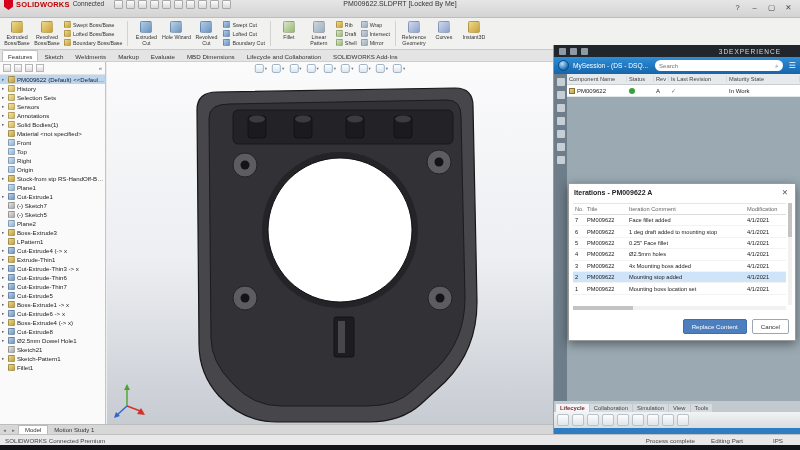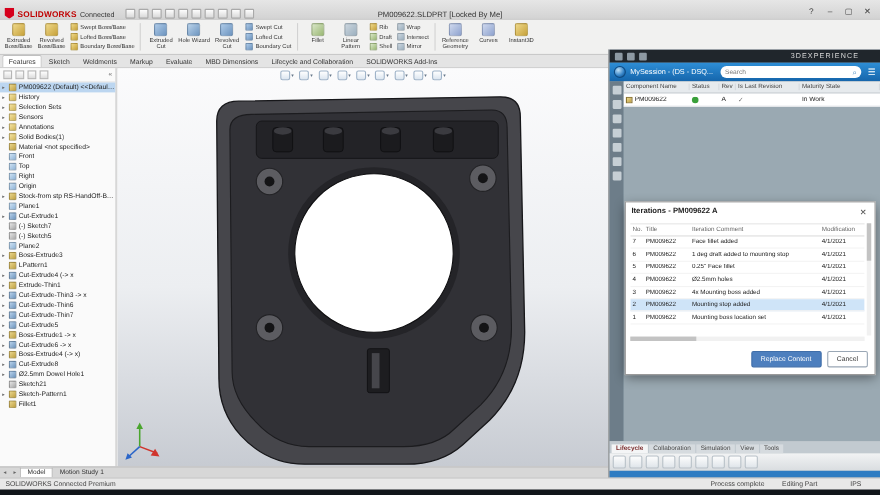--- a/index.html
+++ b/index.html
@@ -1,20 +1,20 @@
 <!DOCTYPE html>
 <html><head>
 <meta charset="utf-8">
 <style>
   *{margin:0;padding:0;box-sizing:border-box}
   html,body{width:800px;height:450px;overflow:hidden;background:#000;font-family:"Liberation Sans",sans-serif}
   #app{position:absolute;top:0;left:0;width:800px;height:450px;background:#ececec;font-size:7px;color:#222;overflow:hidden}
 
   
-  .titlebar{position:absolute;left:0;top:0;width:800px;height:18px;background:linear-gradient(#e6e6e6,#d3d3d3);border-bottom:1px solid #bdbdbd;display:flex;align-items:flex-end}
+  .titlebar{position:absolute;left:0;top:0;width:800px;height:18px;background:linear-gradient(#e6e6e6,#d3d3d3);border-bottom:1px solid #bdbdbd;display:flex;align-items:flex-start}
   .sw-flag{width:9px;height:10px;background:#d6001c;margin:0 3px 0 4px;clip-path:polygon(0 0,100% 0,100% 68%,50% 100%,0 68%);flex:none}
   .sw-text{color:#c00000;font-weight:bold;font-size:7.5px;letter-spacing:.2px;white-space:nowrap}
   .sw-conn{color:#333;font-size:6.5px;margin-left:3px;white-space:nowrap}
   .qat{display:flex;gap:3px;margin-left:10px}
   .qic{width:9px;height:9px;border:1px solid #a9a9a9;background:linear-gradient(#fdfdfd,#d8d8d8);border-radius:1px;cursor:pointer}
   .doc-title{position:absolute;left:200px;right:200px;text-align:center;font-size:7px;color:#333;pointer-events:none;white-space:nowrap}
   .win-controls{margin-left:auto;display:flex;align-items:center;padding-right:3px}
   .wc{width:17px;height:14px;display:flex;align-items:center;justify-content:center;font-size:7.5px;color:#444;cursor:pointer}
 
   

